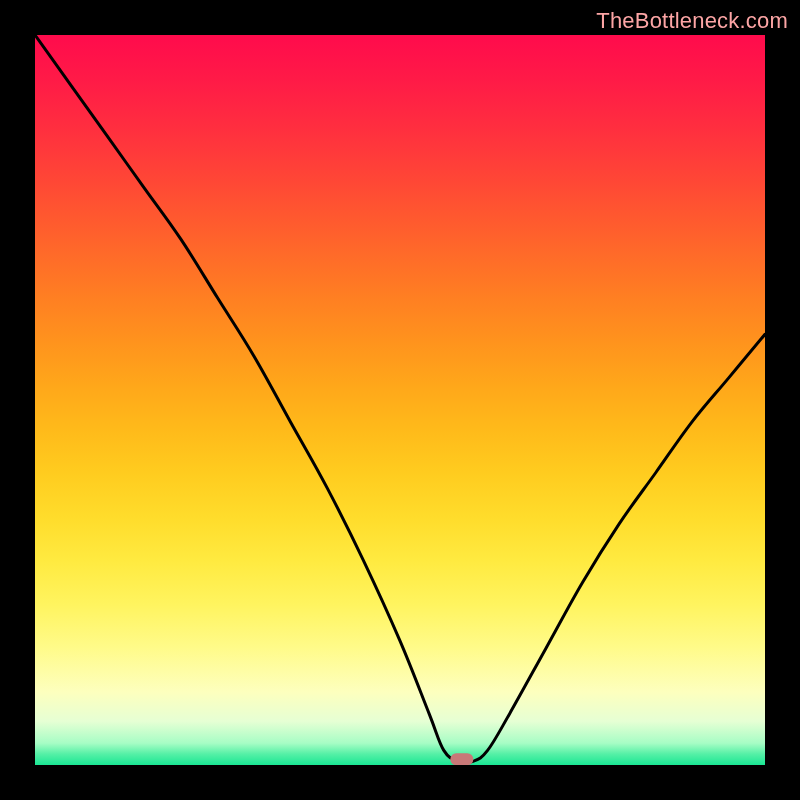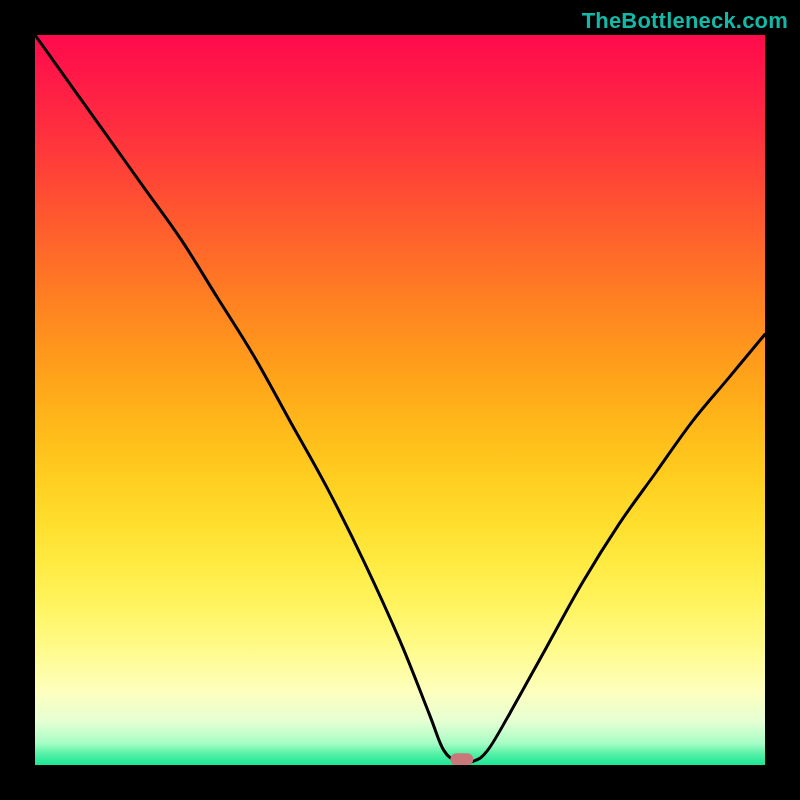--- a/index.html
+++ b/index.html
@@ -23,22 +23,22 @@
     top: 35px;
     width: 730px;
     height: 730px;
     overflow: hidden;
   }
   .watermark {
     position: absolute;
     top: 8px;
     right: 12px;
     font-size: 22px;
-    font-weight: 700;
-    color: #14b8a6;
+    font-weight: 400;
+    color: #fca5a5;
     letter-spacing: 0.2px;
   }
   .marker {
     position: absolute;
     transform: translate(-50%, -50%);
     border-radius: 9px;
     pointer-events: none;
   }
   svg.curve {
     position: absolute;

